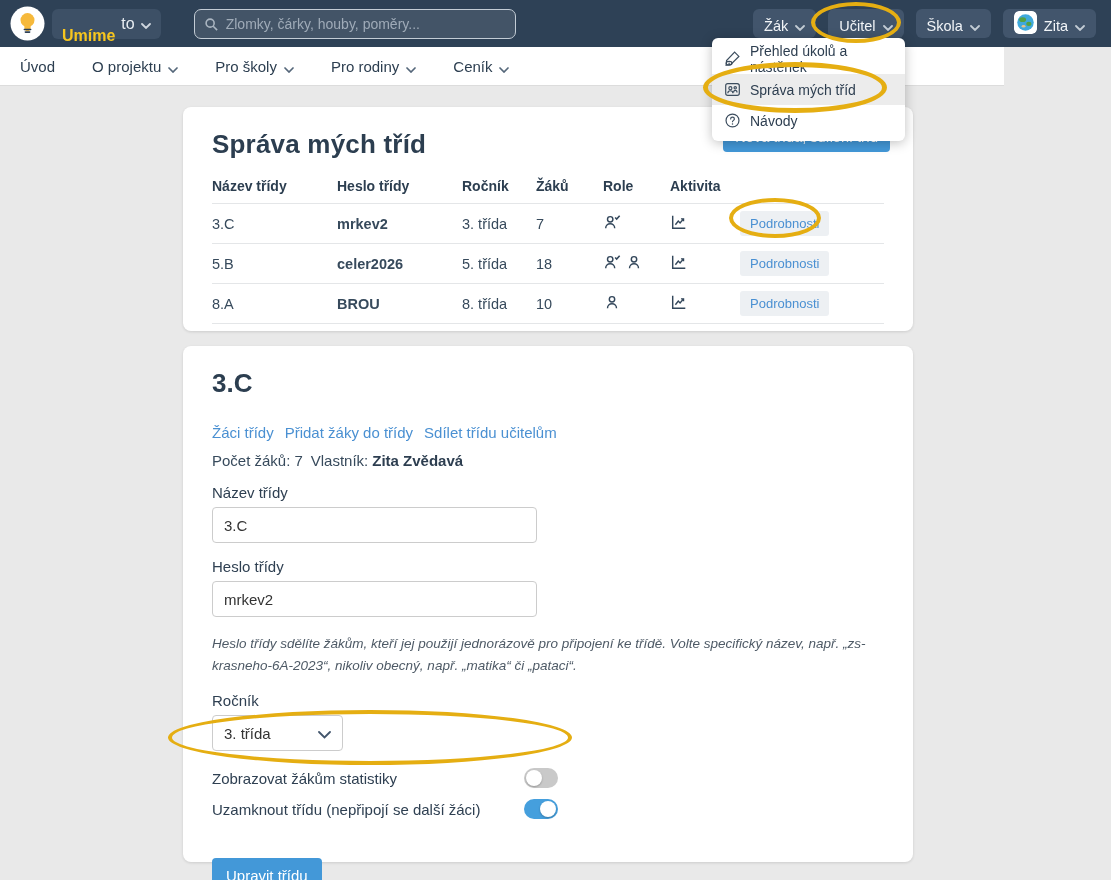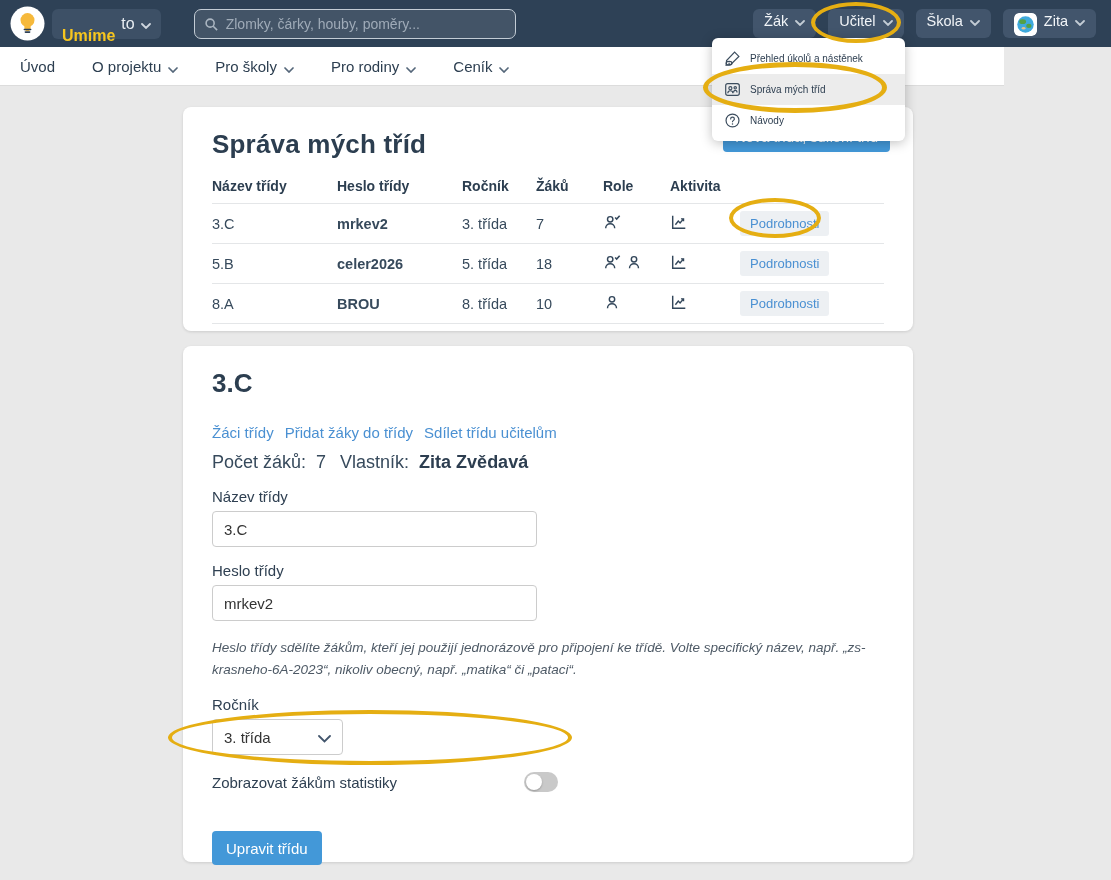--- a/index.html
+++ b/index.html
@@ -29,21 +29,21 @@
     width:322px; height:30px; border-radius:7px;
     background:rgba(255,255,255,0.10);
     border:1.5px solid #c3ccd5; outline:none;
     padding:0 10px 0 31px; font-size:14px; color:#e8edf2;
     font-family:"Liberation Sans", sans-serif;
   }
   .searchbox input::placeholder { color:#9fabb8; }
   .search-ico { position:absolute; left:10px; top:8px; color:#aab5c1; }
   .nav-right { margin-left:auto; display:flex; align-items:center; gap:12px; }
   .nav-btn {
-    height:29px; display:flex; align-items:flex-start; gap:7px;
+    height:29px; display:flex; align-items:flex-end; gap:7px;
     background:#42556c; border-radius:6px; padding:4px 11px; cursor:pointer;
     font-size:14.5px; color:#f2f5f8;
   }
   .nav-btn .chev { color:#c3ccd5; }
   .avatar { width:23px; height:23px; border-radius:5px; overflow:hidden; flex:0 0 auto; }
   
   .subnav {
     position:absolute; left:0; top:47px; width:1004px; height:39px;
     background:#fff; border-bottom:1px solid #dcdcdc;
     display:flex; align-items:center; gap:37px; padding-left:20px;
@@ -88,21 +88,21 @@
   .pill {
     background:#edf0f3; color:var(--link,#4a90d2); border:none; cursor:pointer;
     border-radius:3px; font-size:13px; padding:5px 10px;
     font-family:"Liberation Sans", sans-serif;
   }
   
   .inner { padding:0 29px; }
   .card h2 { margin-top:22px; font-size:26px; color:var(--ink,#2c3e50); }
   .links-row { margin-top:25px; display:flex; gap:11px; }
   .links-row a { color:var(--link,#4a90d2); font-size:15px; text-decoration:none; cursor:pointer; }
-  .meta-row { margin-top:11px; font-size:18px; color:#374a5c; display:flex; gap:10px; }
+  .meta-row { margin-top:11px; font-size:15px; color:#374a5c; display:flex; gap:4px; }
   .meta-row b { color:#2d3e50; }
   .f-label { margin-top:15px; font-size:15px; color:#2f4052; }
   .text-input {
     display:block; margin-top:6px; width:325px; height:36px;
     border:1px solid #ccc; border-radius:4px; padding:0 11px;
     font-size:15px; color:#333; font-family:"Liberation Sans", sans-serif; outline:none;
   }
   .help {
     margin-top:16px; width:672px; font-style:italic; font-size:13.5px;
     line-height:22px; color:#4e5a66;
@@ -128,21 +128,21 @@
   .toggle.on .knob { left:auto; right:2px; }
   .submit-btn { margin-top:30px; height:34px; padding:0 14px; font-size:15px; display:inline-block; }
   
   .menu {
     position:absolute; left:712px; top:38px; width:193px; z-index:50;
     background:#fff; border-radius:6px; box-shadow:0 2px 12px rgba(0,0,0,0.25);
     padding:5px 0;
   }
   .menu-item {
     height:31px; display:flex; align-items:center; gap:9px; padding:0 12px;
-    cursor:pointer; font-size:10px; color:#2d3e50;
+    cursor:pointer; font-size:14px; color:#2d3e50;
   }
   .menu-item .m-ico { color:#3c4d5e; display:flex; }
   .menu-item.active { background:#ececec; }
   
   .annot {
     position:absolute; border:4px solid var(--annot,#e5ae12);
     border-radius:50%; z-index:100; pointer-events:none; background:transparent;
   }
   .annot-1 { left:811px; top:2px;   width:90px;  height:41px; }
   .annot-2 { left:703px; top:62px;  width:184px; height:51px; border-width:5px; }
@@ -391,20 +391,26 @@
       </span>
     </div>
 
     <div class="toggles">
       <div class="toggle-row">
         <span class="t-label">Zobrazovat žákům statistiky</span>
         <span class="toggle">
             <span class="knob"></span>
           </span>
       </div>
+      <div class="toggle-row">
+        <span class="t-label">Uzamknout třídu (nepřipojí se další žáci)</span>
+        <span class="toggle on">
+            <span class="knob"></span>
+          </span>
+      </div>
     </div>
 
     <button class="btn-blue submit-btn">Upravit třídu</button>
     
     
   </div>
 </section>
 
 <div class="menu">
   <div class="menu-item">

